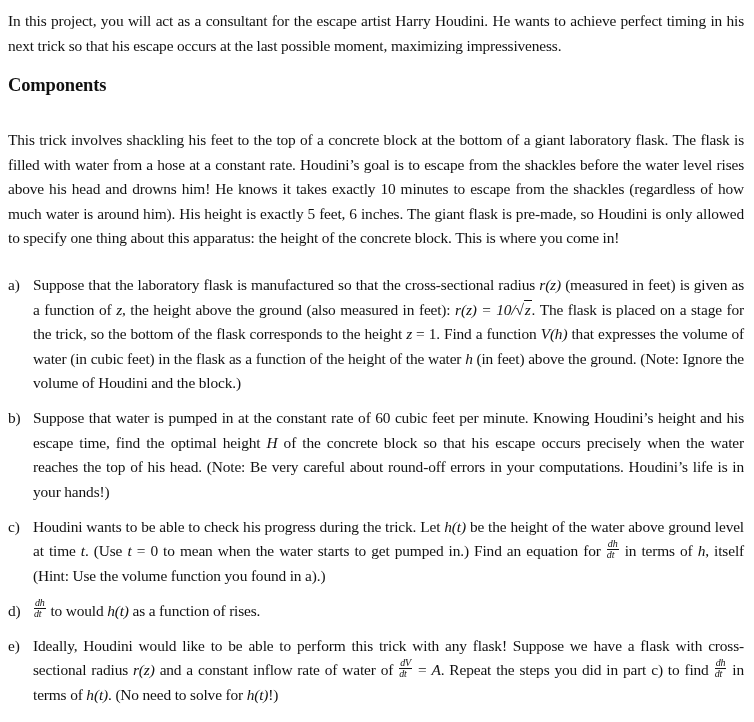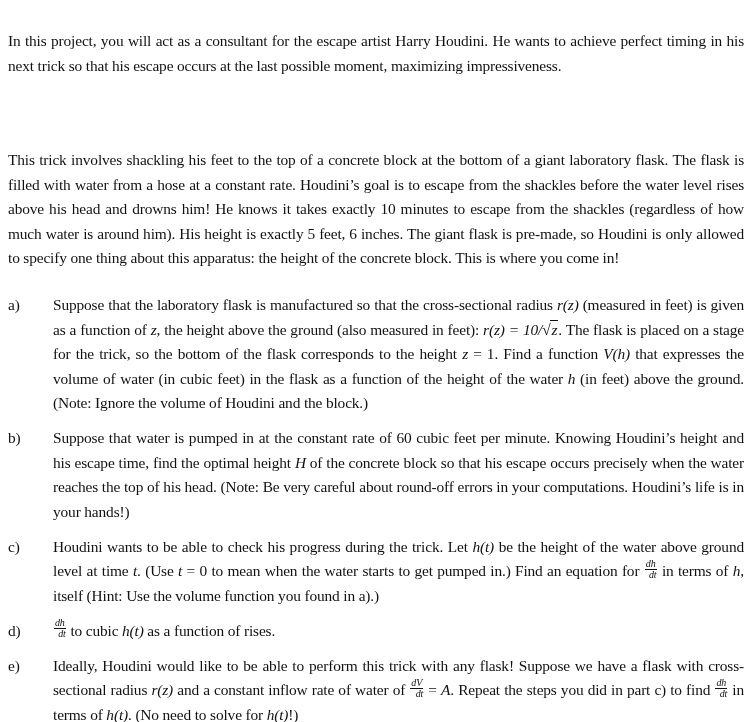--- a/index.html
+++ b/index.html
@@ -4,56 +4,57 @@
 <style>
   html, body { margin: 0; padding: 0; background: #ffffff; }
   body {
     width: 754px; height: 722px; overflow: hidden;
     font-family: "Liberation Serif", "DejaVu Serif", serif;
     color: #111; font-size: 15.4px; line-height: 24.5px;
     letter-spacing: -0.15px;
   }
   .page { position: relative; padding: 0 10px 0 8px; }
   p { margin: 0; text-align: justify; }
-  .intro { padding-top: 9px; margin-top: 20px; }
+  .intro { padding-top: 9px; }
   h2 { font-size: 18.5px; font-weight: bold; margin: 0; position: absolute; left: 8px; top: 72px; line-height: 26px; }
   .body1 { position: absolute; left: 8px; right: 10px; top: 128px; }
   .list { position: absolute; left: 8px; right: 10px; top: 273px; }
   .item { display: flex; margin-bottom: 10.5px; }
   .item .lbl { width: 25px; flex: none; }
-  .item .txt { flex: 1; text-align: justify; margin-left: 20px; }
+  .item .txt { flex: 1; text-align: justify; }
   i, .m { font-style: italic; }
-  .frac { display: inline-block; vertical-align: middle; text-align: right; font-size: 10px; line-height: 10px; font-style: italic; margin: -6px 1px 0 1px; }
+  .frac { display: inline-block; vertical-align: middle; text-align: left; font-size: 10px; line-height: 10px; font-style: italic; margin: -6px 1px 0 1px; }
   .frac .n { display: block; border-bottom: 0.8px solid #111; padding: 0 1px; }
   .frac .d { display: block; font-style: italic; }
   .sqrt { white-space: nowrap; }
   .sqrt .rad { border-top: 1px solid #111; padding: 0 1px; font-style: italic; }
 </style>
 </head>
 <body>
 
 <div class="page">
   <p class="intro">In this project, you will act as a consultant for the escape artist Harry Houdini. He wants to achieve perfect timing in his next trick so that his escape occurs at the last possible moment, maximizing impressiveness.</p>
+  <h2>Components</h2>
   <p class="body1">This trick involves shackling his feet to the top of a concrete block at the bottom of a giant laboratory flask. The flask is filled with water from a hose at a constant rate. Houdini’s goal is to escape from the shackles before the water level rises above his head and drowns him! He knows it takes exactly 10 minutes to escape from the shackles (regardless of how much water is around him). His height is exactly 5 feet, 6 inches. The giant flask is pre-made, so Houdini is only allowed to specify one thing about this apparatus: the height of the concrete block. This is where you come in!</p>
 
   <div class="list">
     <div class="item">
       <span class="lbl">a)</span>
       <span class="txt"><span>Suppose that the laboratory flask is manufactured so that the cross-sectional radius </span><i>r(z)</i><span> (measured in feet) is given as a function of </span><i>z</i><span>, the height above the ground (also measured in feet): </span><span class="sqrt"><i>r(z) = 10/</i>√<span class="rad">z</span></span><span>. The flask is placed on a stage for the trick, so the bottom of the flask corresponds to the height </span><i>z</i><span> = 1. Find a function </span><i>V(h)</i><span> that expresses the volume of water (in cubic feet) in the flask as a function of the height of the water </span><i>h</i><span> (in feet) above the ground. (Note: Ignore the volume of Houdini and the block.)</span></span>
     </div>
     <div class="item">
       <span class="lbl">b)</span>
       <span class="txt"><span>Suppose that water is pumped in at the constant rate of 60 cubic feet per minute. Knowing Houdini’s height and his escape time, find the optimal height </span><i>H</i><span> of the concrete block so that his escape occurs precisely when the water reaches the top of his head. (Note: Be very careful about round-off errors in your computations. Houdini’s life is in your hands!)</span></span>
     </div>
     <div class="item">
       <span class="lbl">c)</span>
       <span class="txt"><span>Houdini wants to be able to check his progress during the trick. Let </span><i>h(t)</i><span> be the height of the water above ground level at time </span><i>t</i><span>. (Use </span><i>t</i><span> = 0 to mean when the water starts to get pumped in.) Find an equation for </span><span class="frac"><span class="n">dh</span><span class="d">dt</span></span><span> in terms of </span><i>h</i><span>, itself (Hint: Use the volume function you found in a).)</span></span>
     </div>
     <div class="item">
       <span class="lbl">d)</span>
-      <span class="txt"><span class="frac"><span class="n">dh</span><span class="d">dt</span></span><span> to cubic </span><i>h(t)</i><span> as a function of rises.</span></span>
+      <span class="txt"><span class="frac"><span class="n">dh</span><span class="d">dt</span></span><span> to would </span><i>h(t)</i><span> as a function of rises.</span></span>
     </div>
     <div class="item">
       <span class="lbl">e)</span>
       <span class="txt"><span>Ideally, Houdini would like to be able to perform this trick with any flask! Suppose we have a flask with cross-sectional radius </span><i>r(z)</i><span> and a constant inflow rate of water of </span><span class="frac"><span class="n">dV</span><span class="d">dt</span></span><span> = </span><i>A</i><span>. Repeat the steps you did in part c) to find </span><span class="frac"><span class="n">dh</span><span class="d">dt</span></span><span> in terms of </span><i>h(t)</i><span>. (No need to solve for </span><i>h(t)</i><span>!)</span></span>
     </div>
   </div>
 </div>
 
 </body></html>

